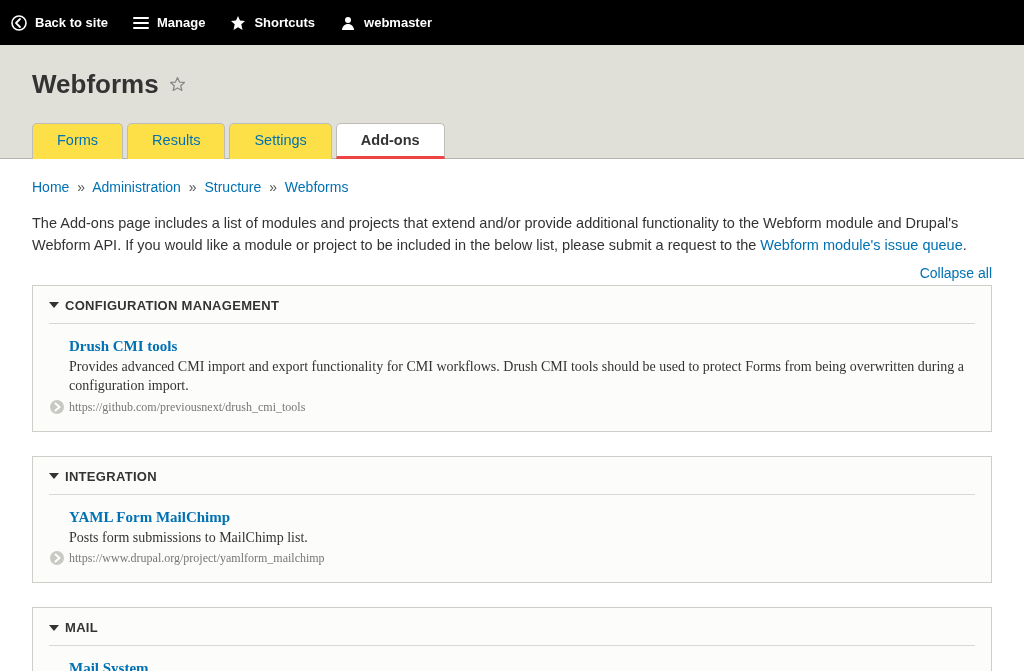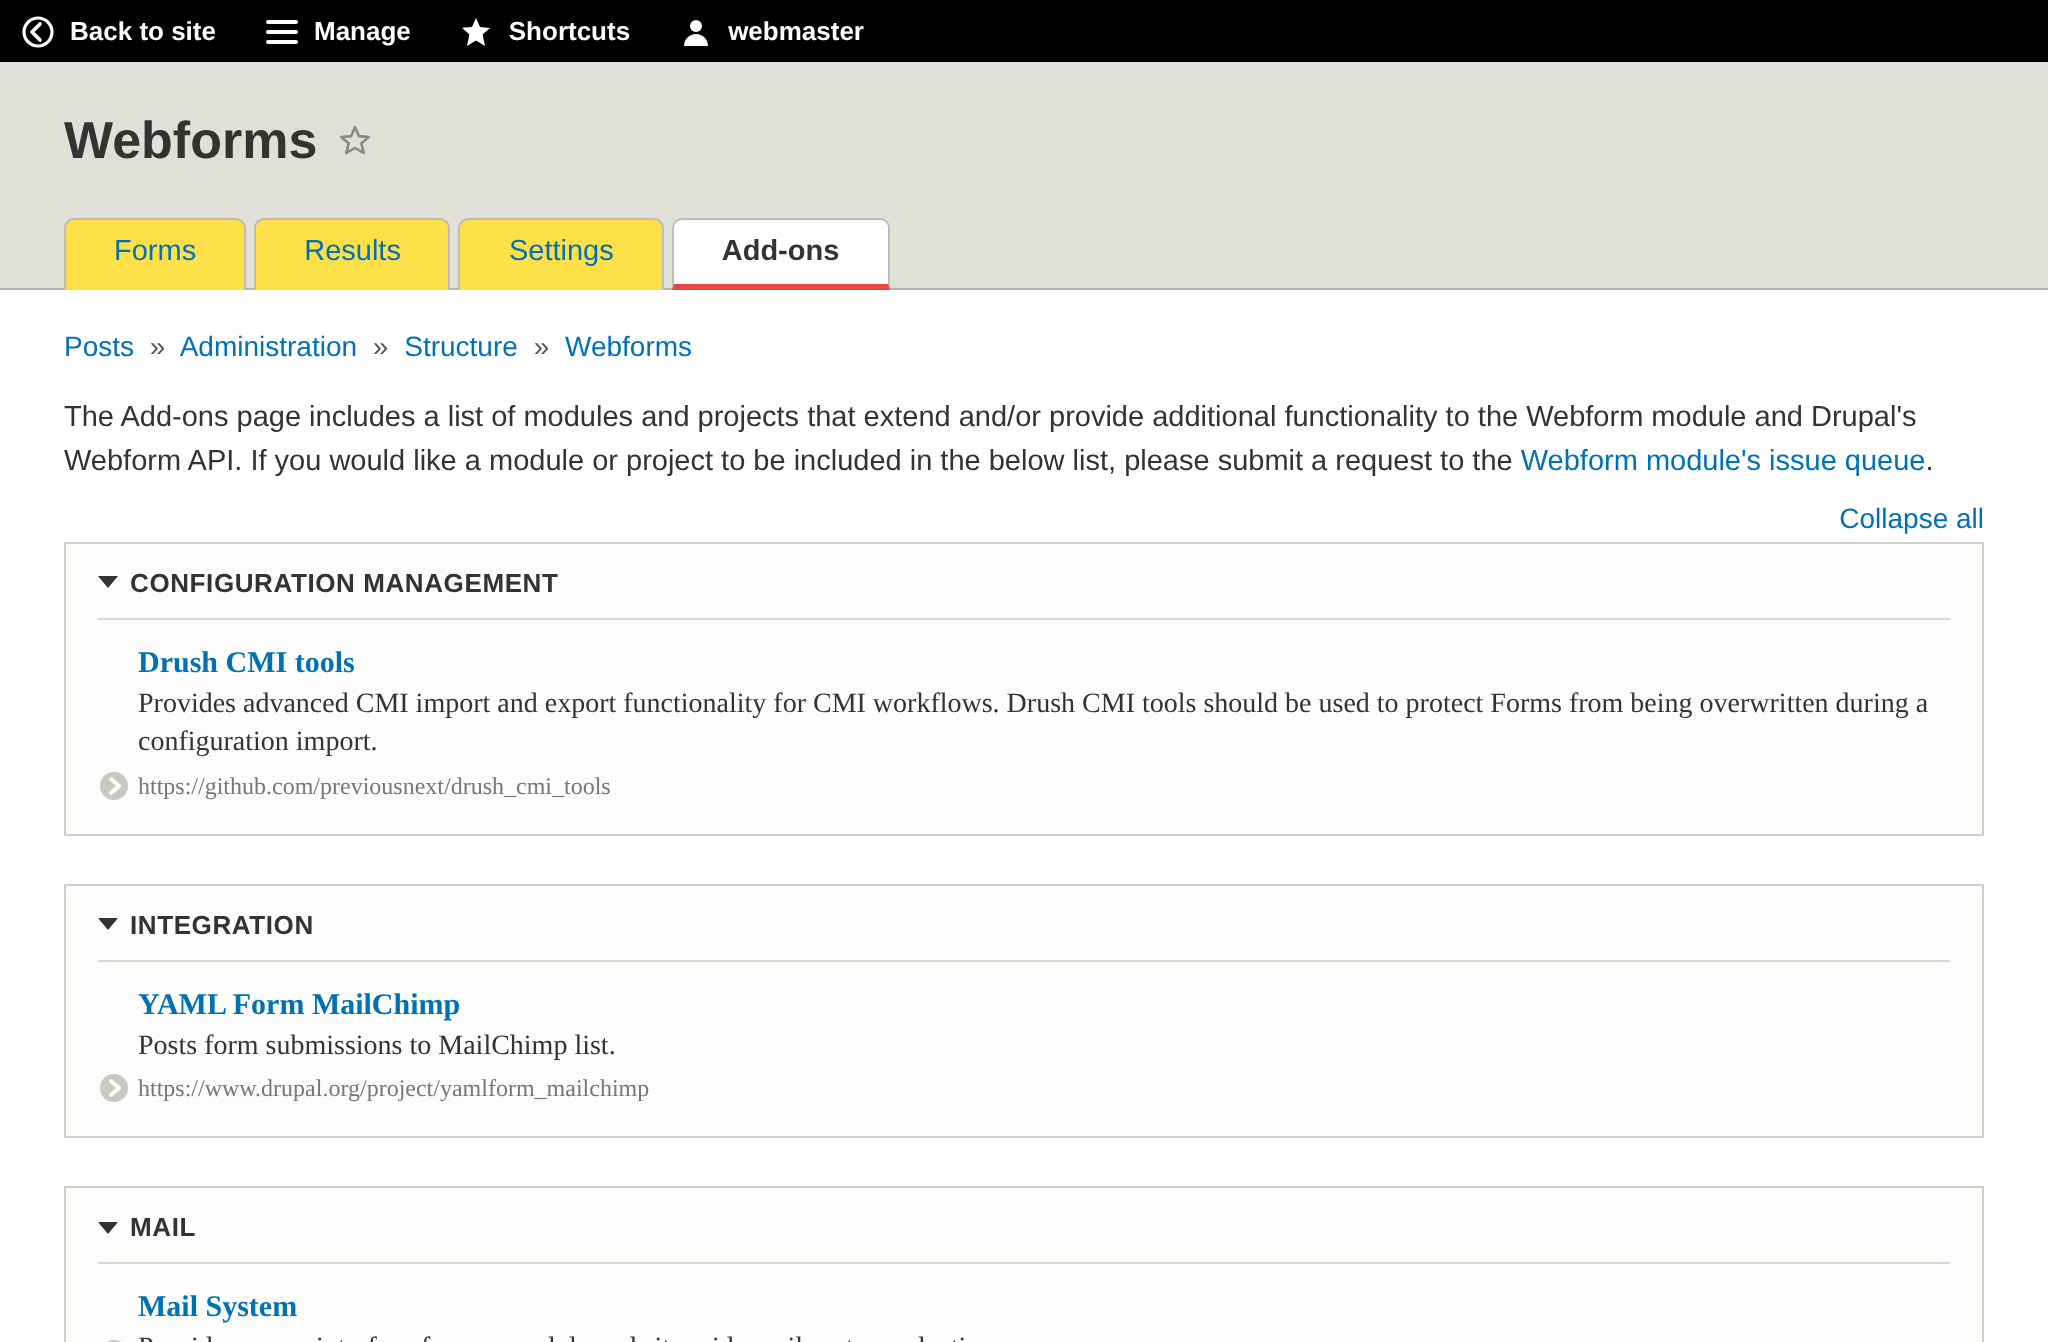--- a/index.html
+++ b/index.html
@@ -6,21 +6,21 @@
   body {
     font-family: "Lucida Grande", "Lucida Sans Unicode", Verdana, sans-serif;
     font-size: 14px;
     color: #333;
     background: #fff;
   }
   
   .topbar {
     background: #000;
     color: #fff;
-    height: 31px;
+    height: 45px;
     display: flex;
     align-items: center;
     padding: 0 10px;
     font-size: 13px;
     font-weight: bold;
   }
   .topbar-item {
     display: flex;
     align-items: center;
     margin-right: 24px;
@@ -225,21 +225,21 @@
       <div class="tab">Results</div>
       <div class="tab">Settings</div>
       <div class="tab active">Add-ons</div>
     </div>
   </div>
 </div>
 
 <div class="content">
 
   <div class="breadcrumb">
-    <a>Posts</a>
+    <a>Home</a>
     <span class="sep">»</span>
     <a>Administration</a>
     <span class="sep">»</span>
     <a>Structure</a>
     <span class="sep">»</span>
     <a>Webforms</a>
   </div>
 
   <p class="intro">
     <span>The Add-ons page includes a list of modules and projects that extend and/or provide additional functionality to the Webform module and Drupal's Webform API. If you would like a module or project to be included in the below list, please submit a request to the </span>

